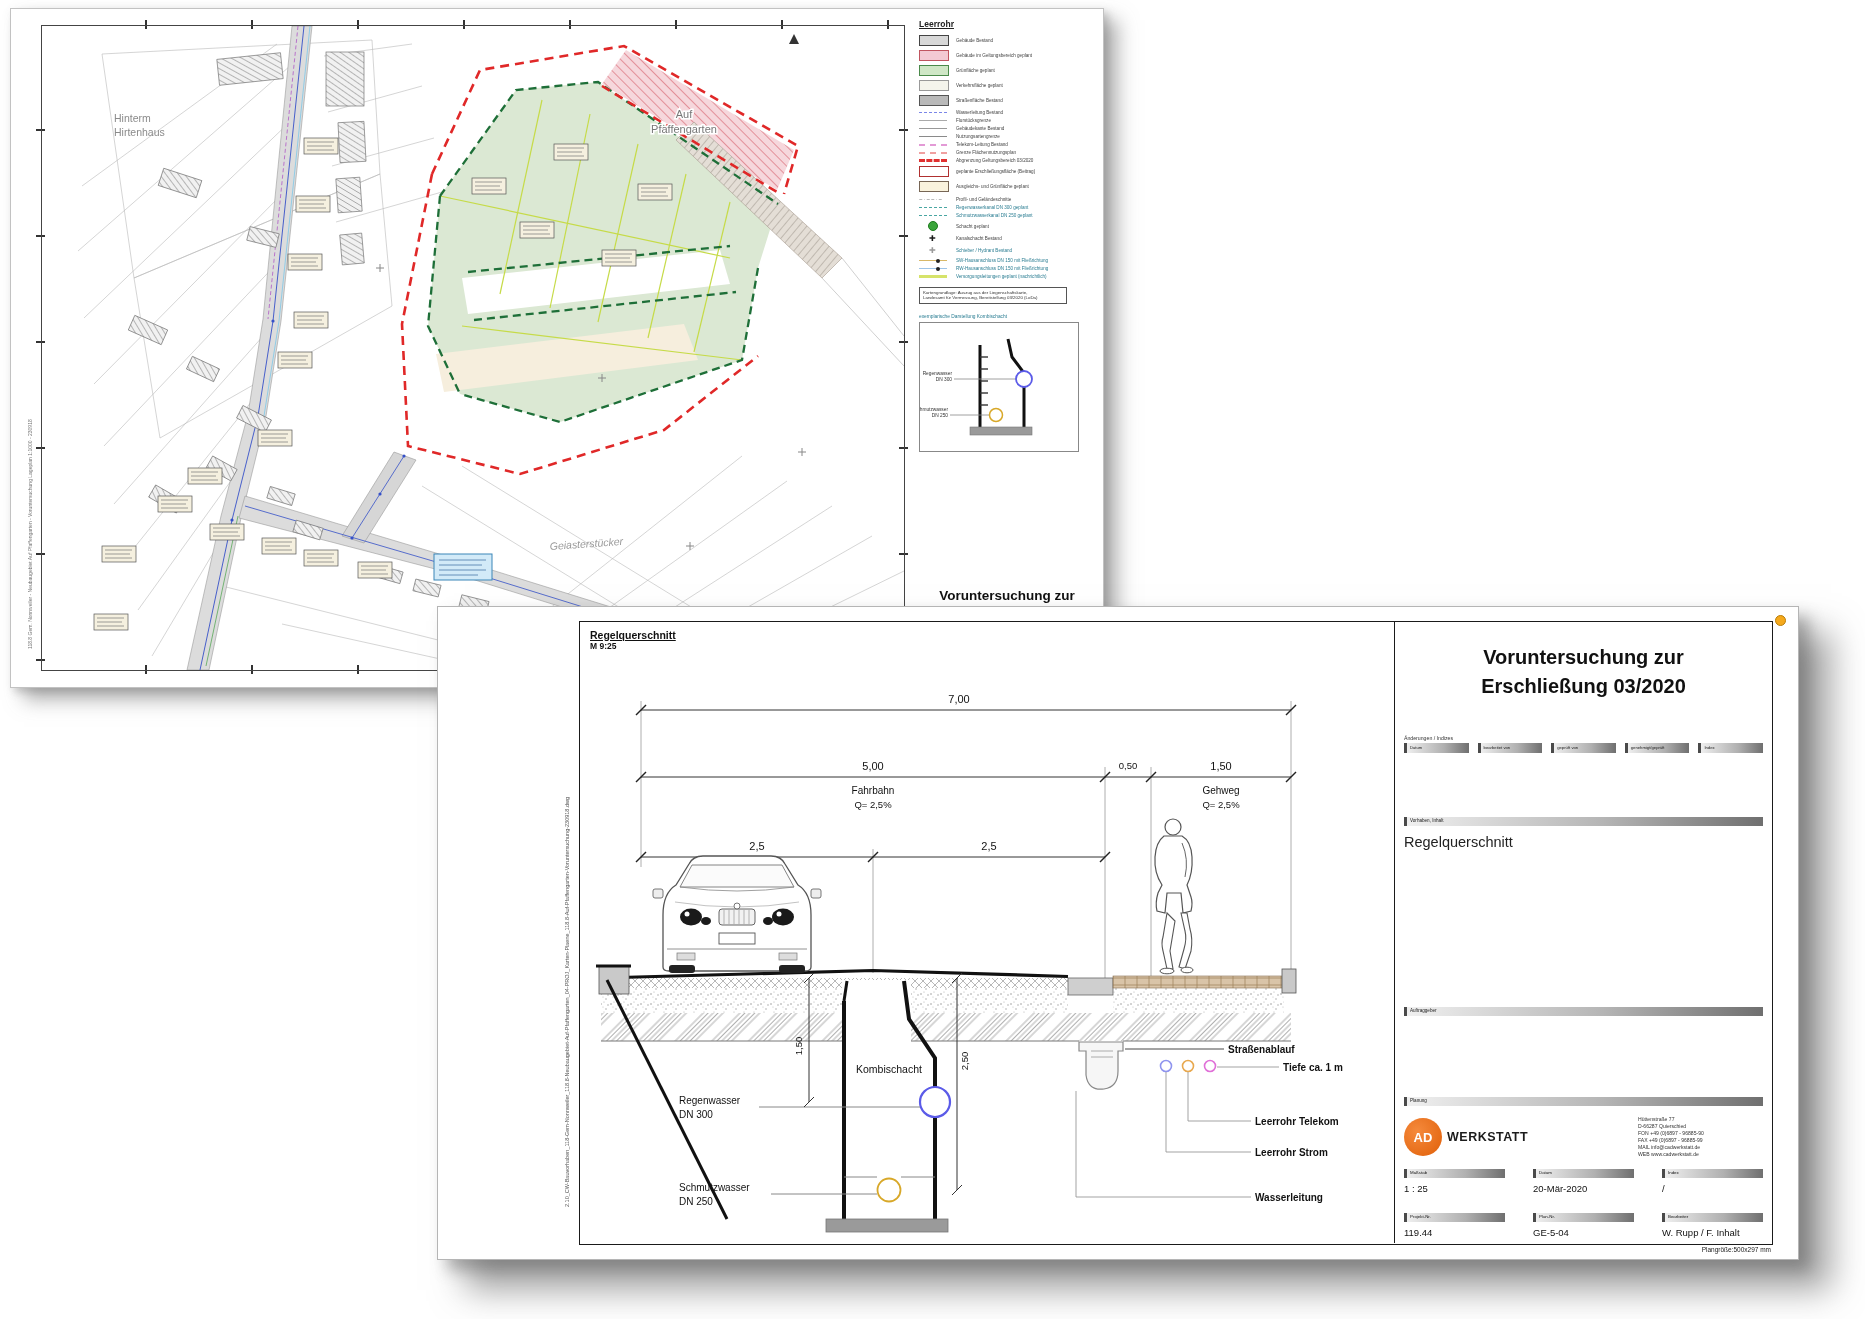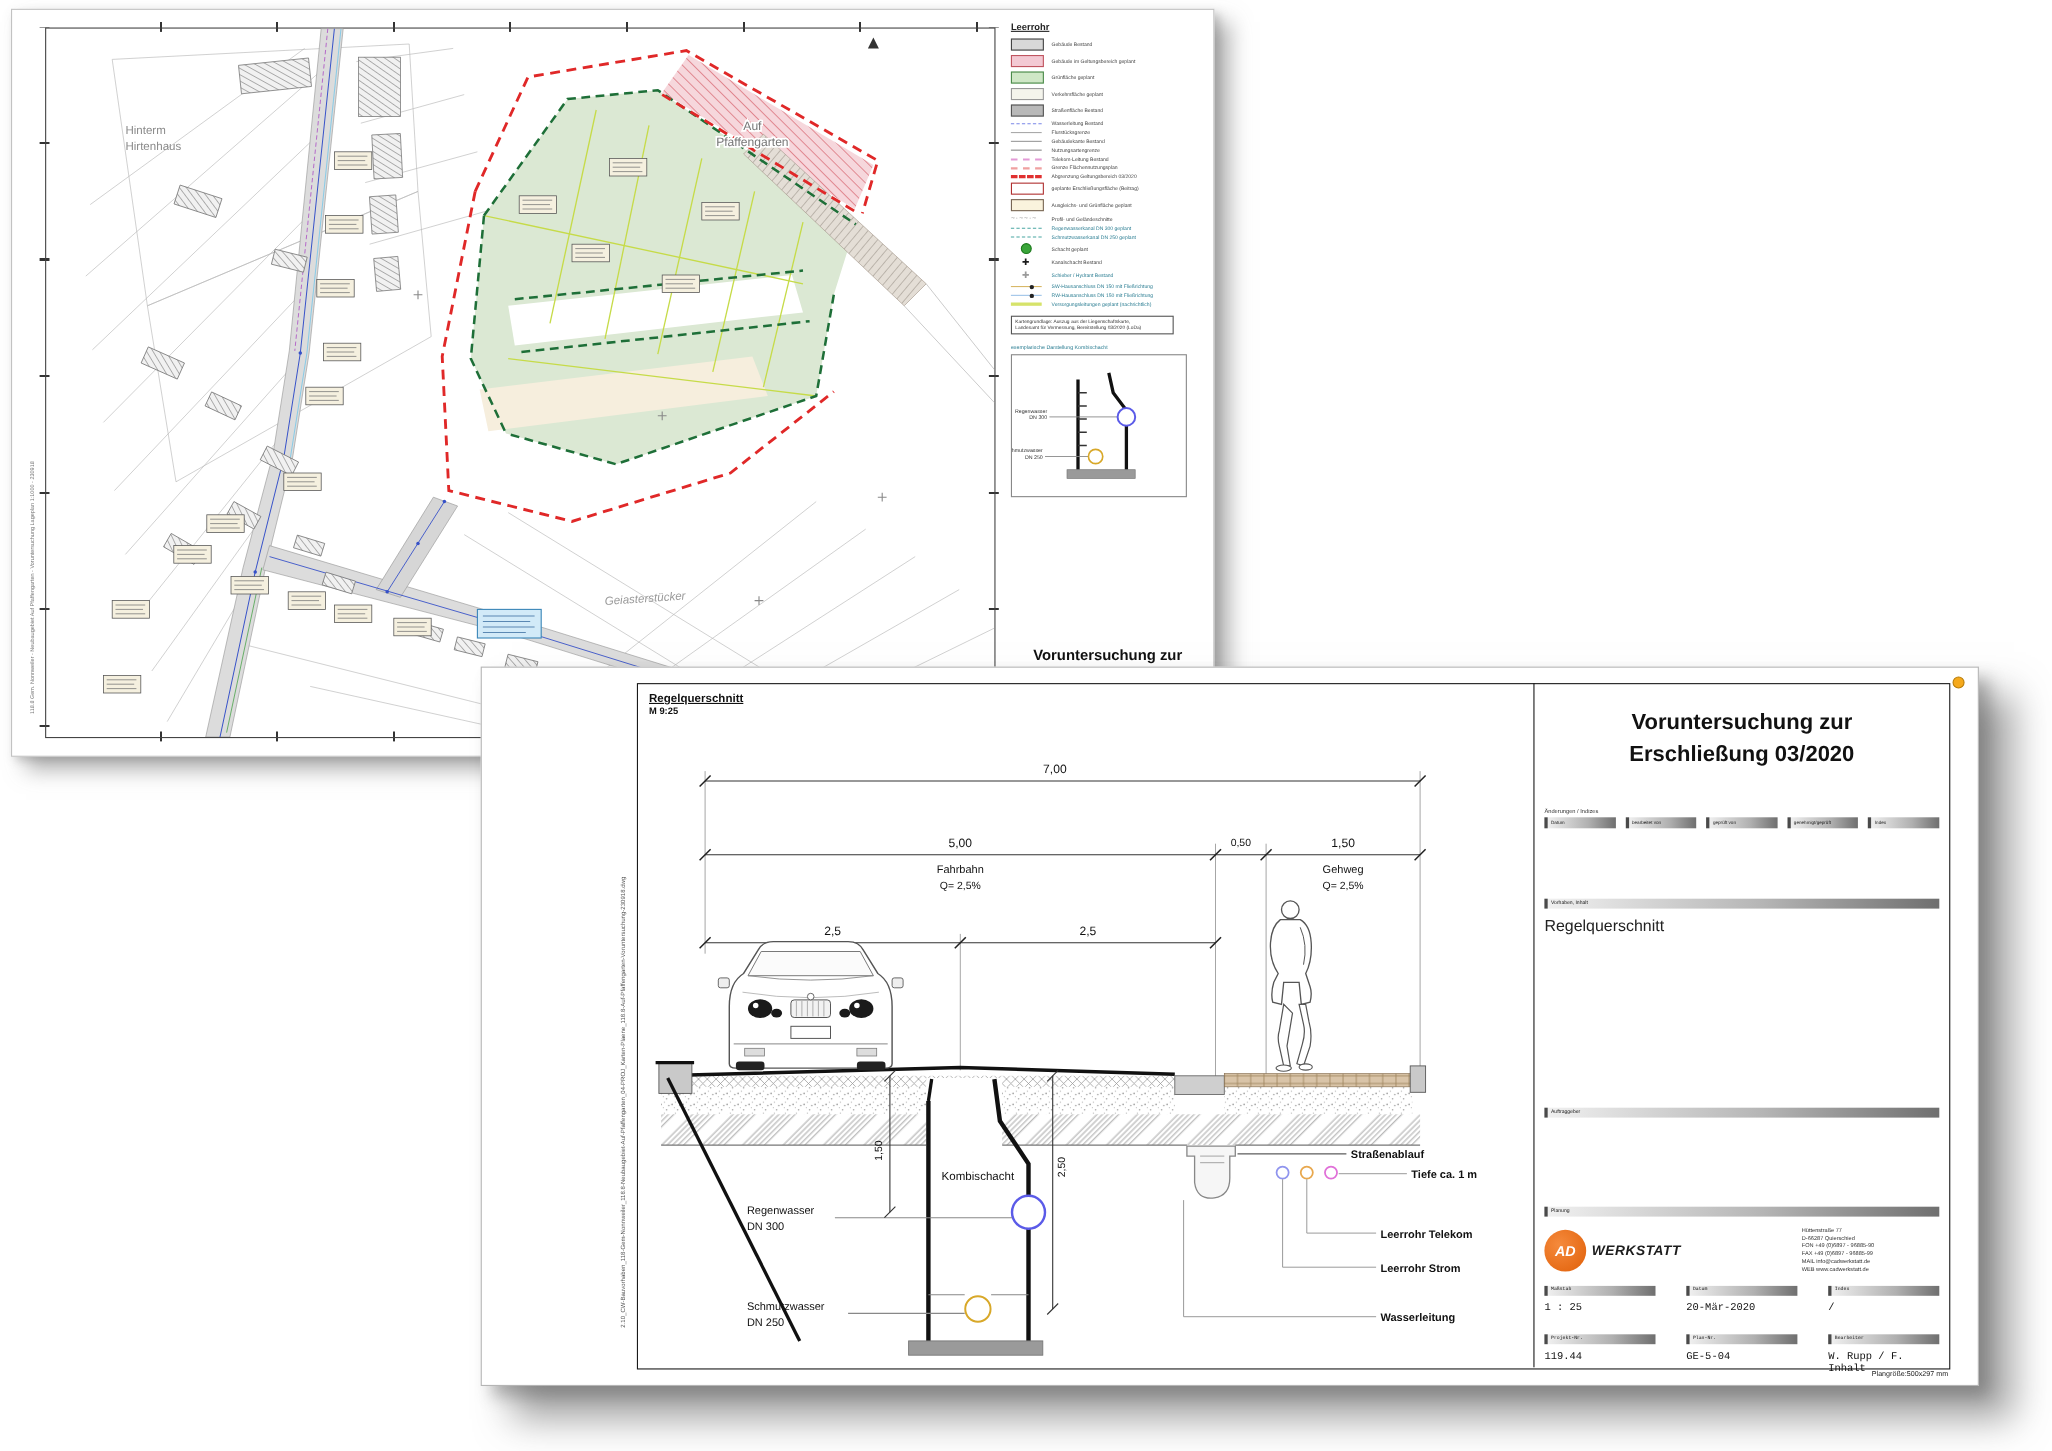--- a/index.html
+++ b/index.html
@@ -39,25 +39,25 @@
   .sec{position:absolute;left:8px;right:8px;}
   .gbar{height:9px;background:linear-gradient(90deg,#f0f0f0 0,#b5b5b5 55%,#6f6f6f 100%);border-left:3px solid #4a4a4a;position:relative;}
   .gbar span{position:absolute;left:3px;top:1px;font-size:4.6px;color:#1a1a1a;}
   .aend-label{font-size:5.2px;color:#333;margin-bottom:2px;}
   .aend-cells{display:flex;gap:9px;}
   .aend-cells .cell{flex:1;height:10px;background:linear-gradient(90deg,#efefef 0,#b0b0b0 60%,#6f6f6f 100%);border-left:3px solid #4a4a4a;position:relative;}
   .aend-cells .cell span{position:absolute;left:3px;top:1.5px;font-size:4.2px;color:#1a1a1a;}
   .projtext{font-size:17px;font-weight:bold;color:#0c0c0c;margin-top:6px;}
   .vortext{font-size:14.5px;color:#222;margin-top:8px;}
   .addr{font-size:5.3px;color:#333;line-height:7px;}
-  .cadlogo{display:flex;align-items:center;font-style:italic;}
+  .cadlogo{display:flex;align-items:center;}
   .cadcirc{width:38px;height:38px;border-radius:50%;background:radial-gradient(circle at 35% 35%,#f58a3c,#e05f08);
            display:flex;align-items:center;justify-content:center;color:#fff;font-weight:bold;font-size:13px;}
   .cadname{font-size:12.5px;font-weight:bold;color:#1c1c1c;letter-spacing:.5px;margin-left:5px;}
-  .fields{position:absolute;left:8px;right:8px;font-family:Liberation Mono, monospace;}
+  .fields{position:absolute;left:8px;right:8px;}
   .frow{display:flex;gap:28px;}
   .fcol{width:104px;}
   .fcol .fhead{height:9px;background:linear-gradient(90deg,#efefef 0,#b0b0b0 60%,#6f6f6f 100%);border-left:3px solid #4a4a4a;position:relative;}
   .fcol .fhead span{position:absolute;left:3px;top:1px;font-size:4.4px;color:#111;}
   .fcol .fval{font-size:9.5px;color:#111;margin-top:5px;}
   .plansize{position:absolute;left:1050px;top:639px;width:283px;text-align:right;font-size:6.5px;color:#222;}
   svg text{font-family:"Liberation Sans",sans-serif;}
 </style>
 </head>
 <body>

